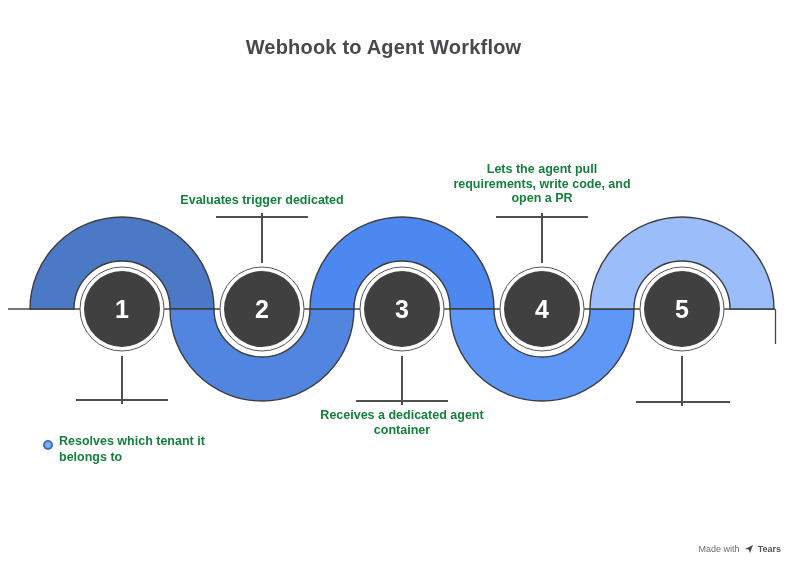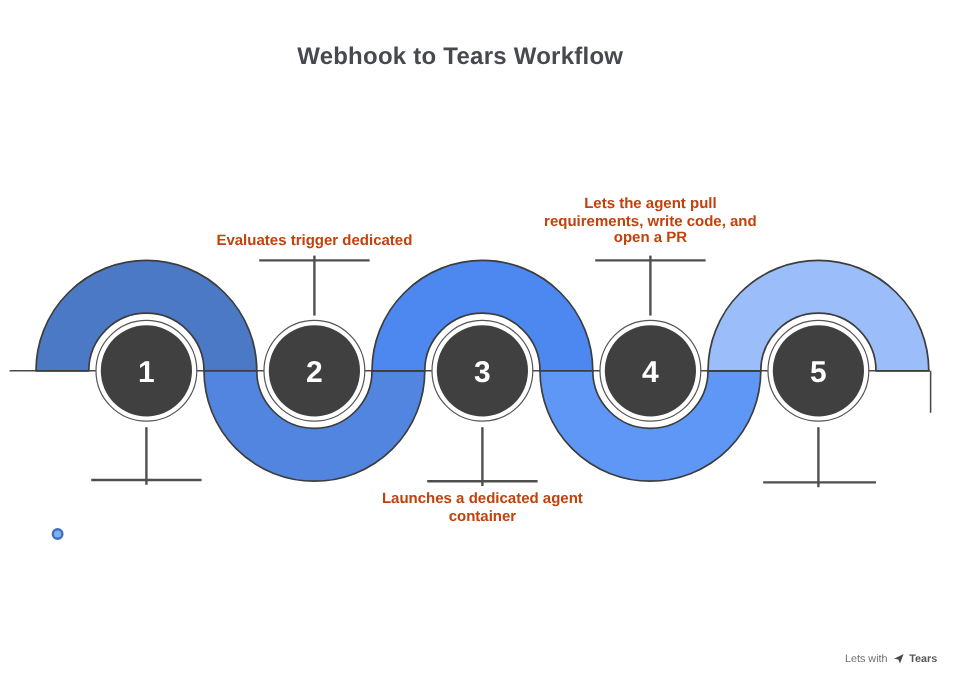--- a/index.html
+++ b/index.html
@@ -12,39 +12,39 @@
     text-align:center;font-size:20px;font-weight:bold;color:#46494d;letter-spacing:.2px;
   }
   svg.wave{position:absolute;left:0;top:0;}
   .arc{stroke:#3d3d3d;stroke-width:1.4;stroke-linejoin:round;}
   .node-ring{fill:#ffffff;stroke:#565656;stroke-width:1;}
   .node-core{stroke:none;}
   .num{fill:#ffffff;font-size:25px;font-weight:bold;text-anchor:middle;}
   .conn{stroke:#4f4f4f;stroke-width:2;fill:none;}
   .thin{stroke:#4a4a4a;stroke-width:1.3;fill:none;}
   .lbl{
-    position:absolute;font-size:12.5px;font-weight:bold;color:#c2410c;line-height:14.5px;
+    position:absolute;font-size:12.5px;font-weight:bold;color:#15803d;line-height:14.5px;
   }
   .lbl.center{text-align:center;}
   .bullet-dot{
     position:absolute;width:6px;height:6px;border-radius:50%;
     background:#7fb0ee;border:2px solid #3f6fc1;
   }
   .footer{
     position:absolute;top:544px;right:14px;display:flex;align-items:center;gap:4px;
     font-size:9px;color:#6e6e6e;
   }
   .footer .brand{color:#565656;font-weight:bold;}
 </style>
 </head>
 <body>
 
 <div id="canvas">
 
-  <div class="title">Webhook to Tears Workflow</div>
+  <div class="title">Webhook to Agent Workflow</div>
 
   <svg class="wave" width="795" height="576" viewBox="0 0 795 576">
 
     <line class="thin" x1="8" y1="309" x2="775" y2="309"></line>
     <line class="thin" x1="775.5" y1="309" x2="775.5" y2="344"></line>
 
     <path class="arc" d="M 30 309 A 92 92 0 0 1 214 309 L 170 309 A 48 48 0 0 0 74 309 Z" fill="#4b79c5"></path>
     <path class="arc" d="M 170 309 A 92 92 0 0 0 354 309 L 310 309 A 48 48 0 0 1 214 309 Z" fill="#5285e0"></path>
     <path class="arc" d="M 310 309 A 92 92 0 0 1 494 309 L 450 309 A 48 48 0 0 0 354 309 Z" fill="#4c88ef"></path>
     <path class="arc" d="M 450 309 A 92 92 0 0 0 634 309 L 590 309 A 48 48 0 0 1 494 309 Z" fill="#5f97f7"></path>
@@ -92,29 +92,30 @@
       <text class="num" x="542" y="318">4</text>
     </g>
     <g>
       <circle class="node-ring" cx="682" cy="309" r="42"></circle>
       <circle class="node-core" cx="682" cy="309" r="38" fill="#404040"></circle>
       <text class="num" x="682" y="318">5</text>
     </g>
   </svg>
 
   <span class="bullet-dot" style="left:43px;top:440px;"></span>
+  <div class="lbl" style="left:59px;top:434px;width:165px;line-height:15.5px;">Resolves which tenant it belongs to</div>
 
   <div class="lbl center" style="left:152px;top:193px;width:220px;">Evaluates trigger dedicated</div>
 
-  <div class="lbl center" style="left:292px;top:408px;width:220px;">Launches a dedicated agent container</div>
+  <div class="lbl center" style="left:292px;top:408px;width:220px;">Receives a dedicated agent container</div>
 
   <div class="lbl center" style="left:452px;top:162px;width:180px;">Lets the agent pull requirements, write code, and open a PR</div>
 
 
   <div class="footer">
-    <span>Lets with</span>
+    <span>Made with</span>
     <svg width="10" height="10" viewBox="0 0 10 10">
       <path d="M1 5 L9 1 L6 9 L4.6 5.6 Z" fill="#4a4a4a"></path>
     </svg>
     <span class="brand">Tears</span>
   </div>
 
 </div>
 
 </body></html>

